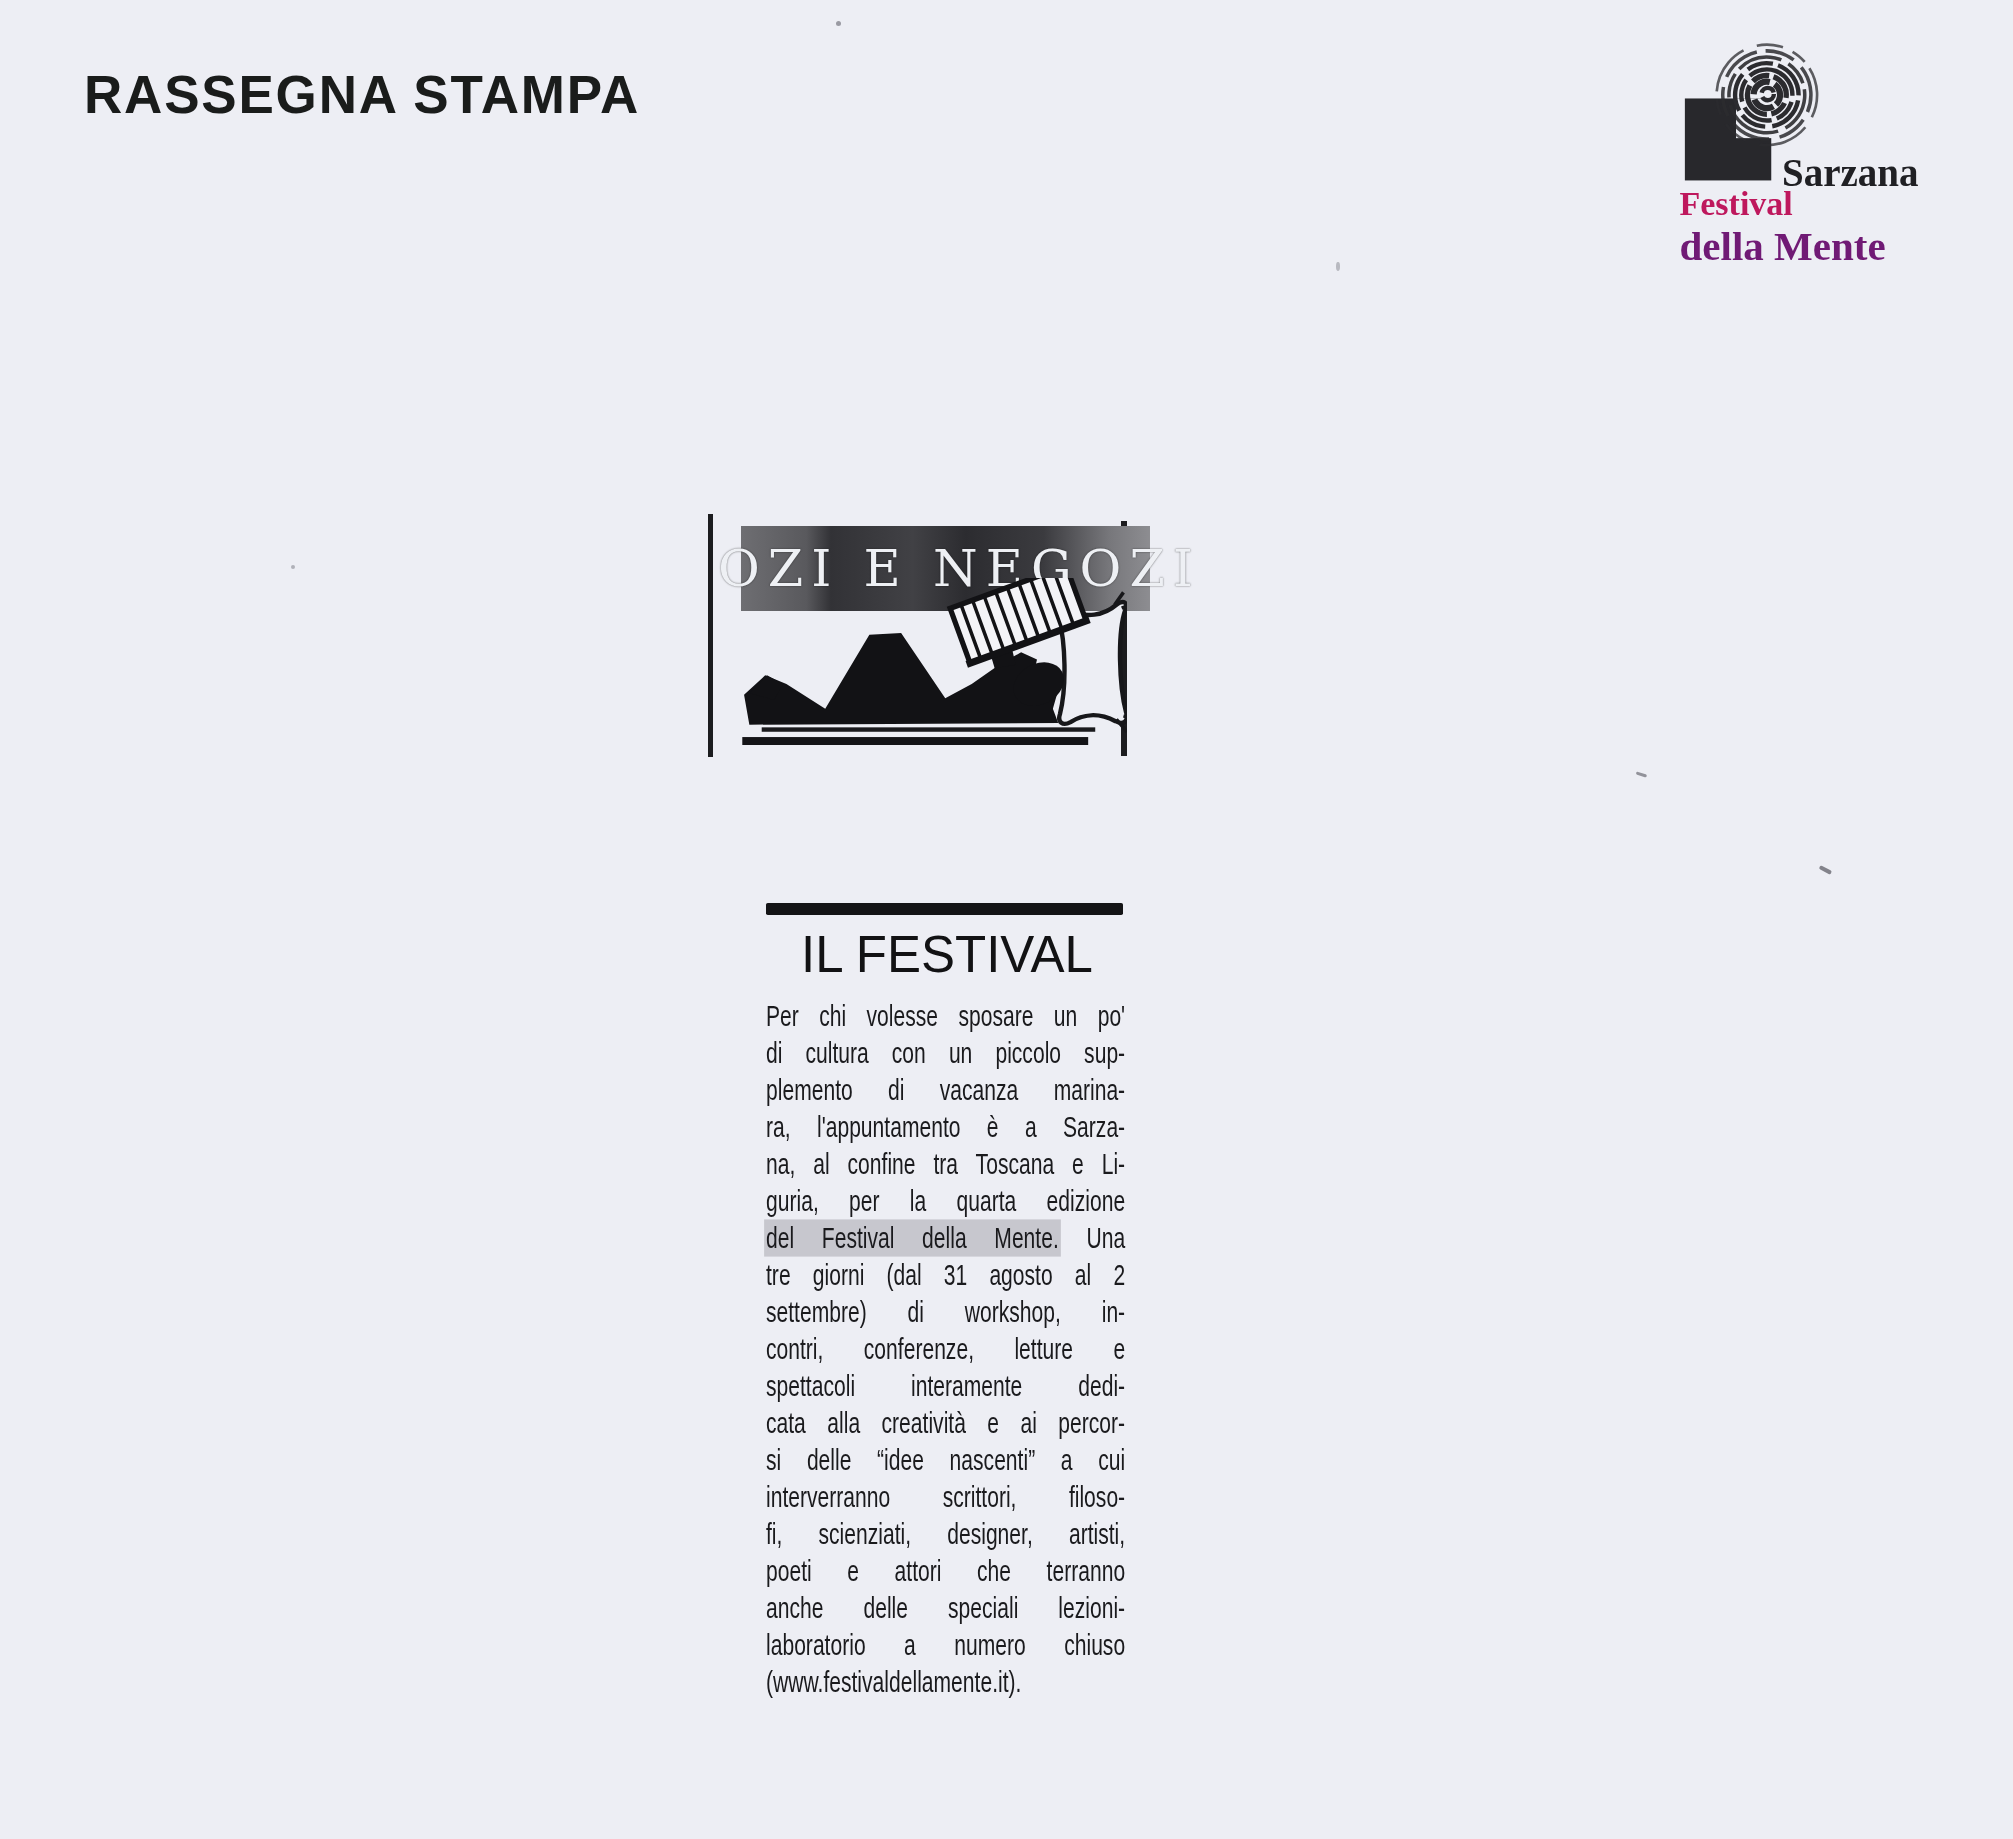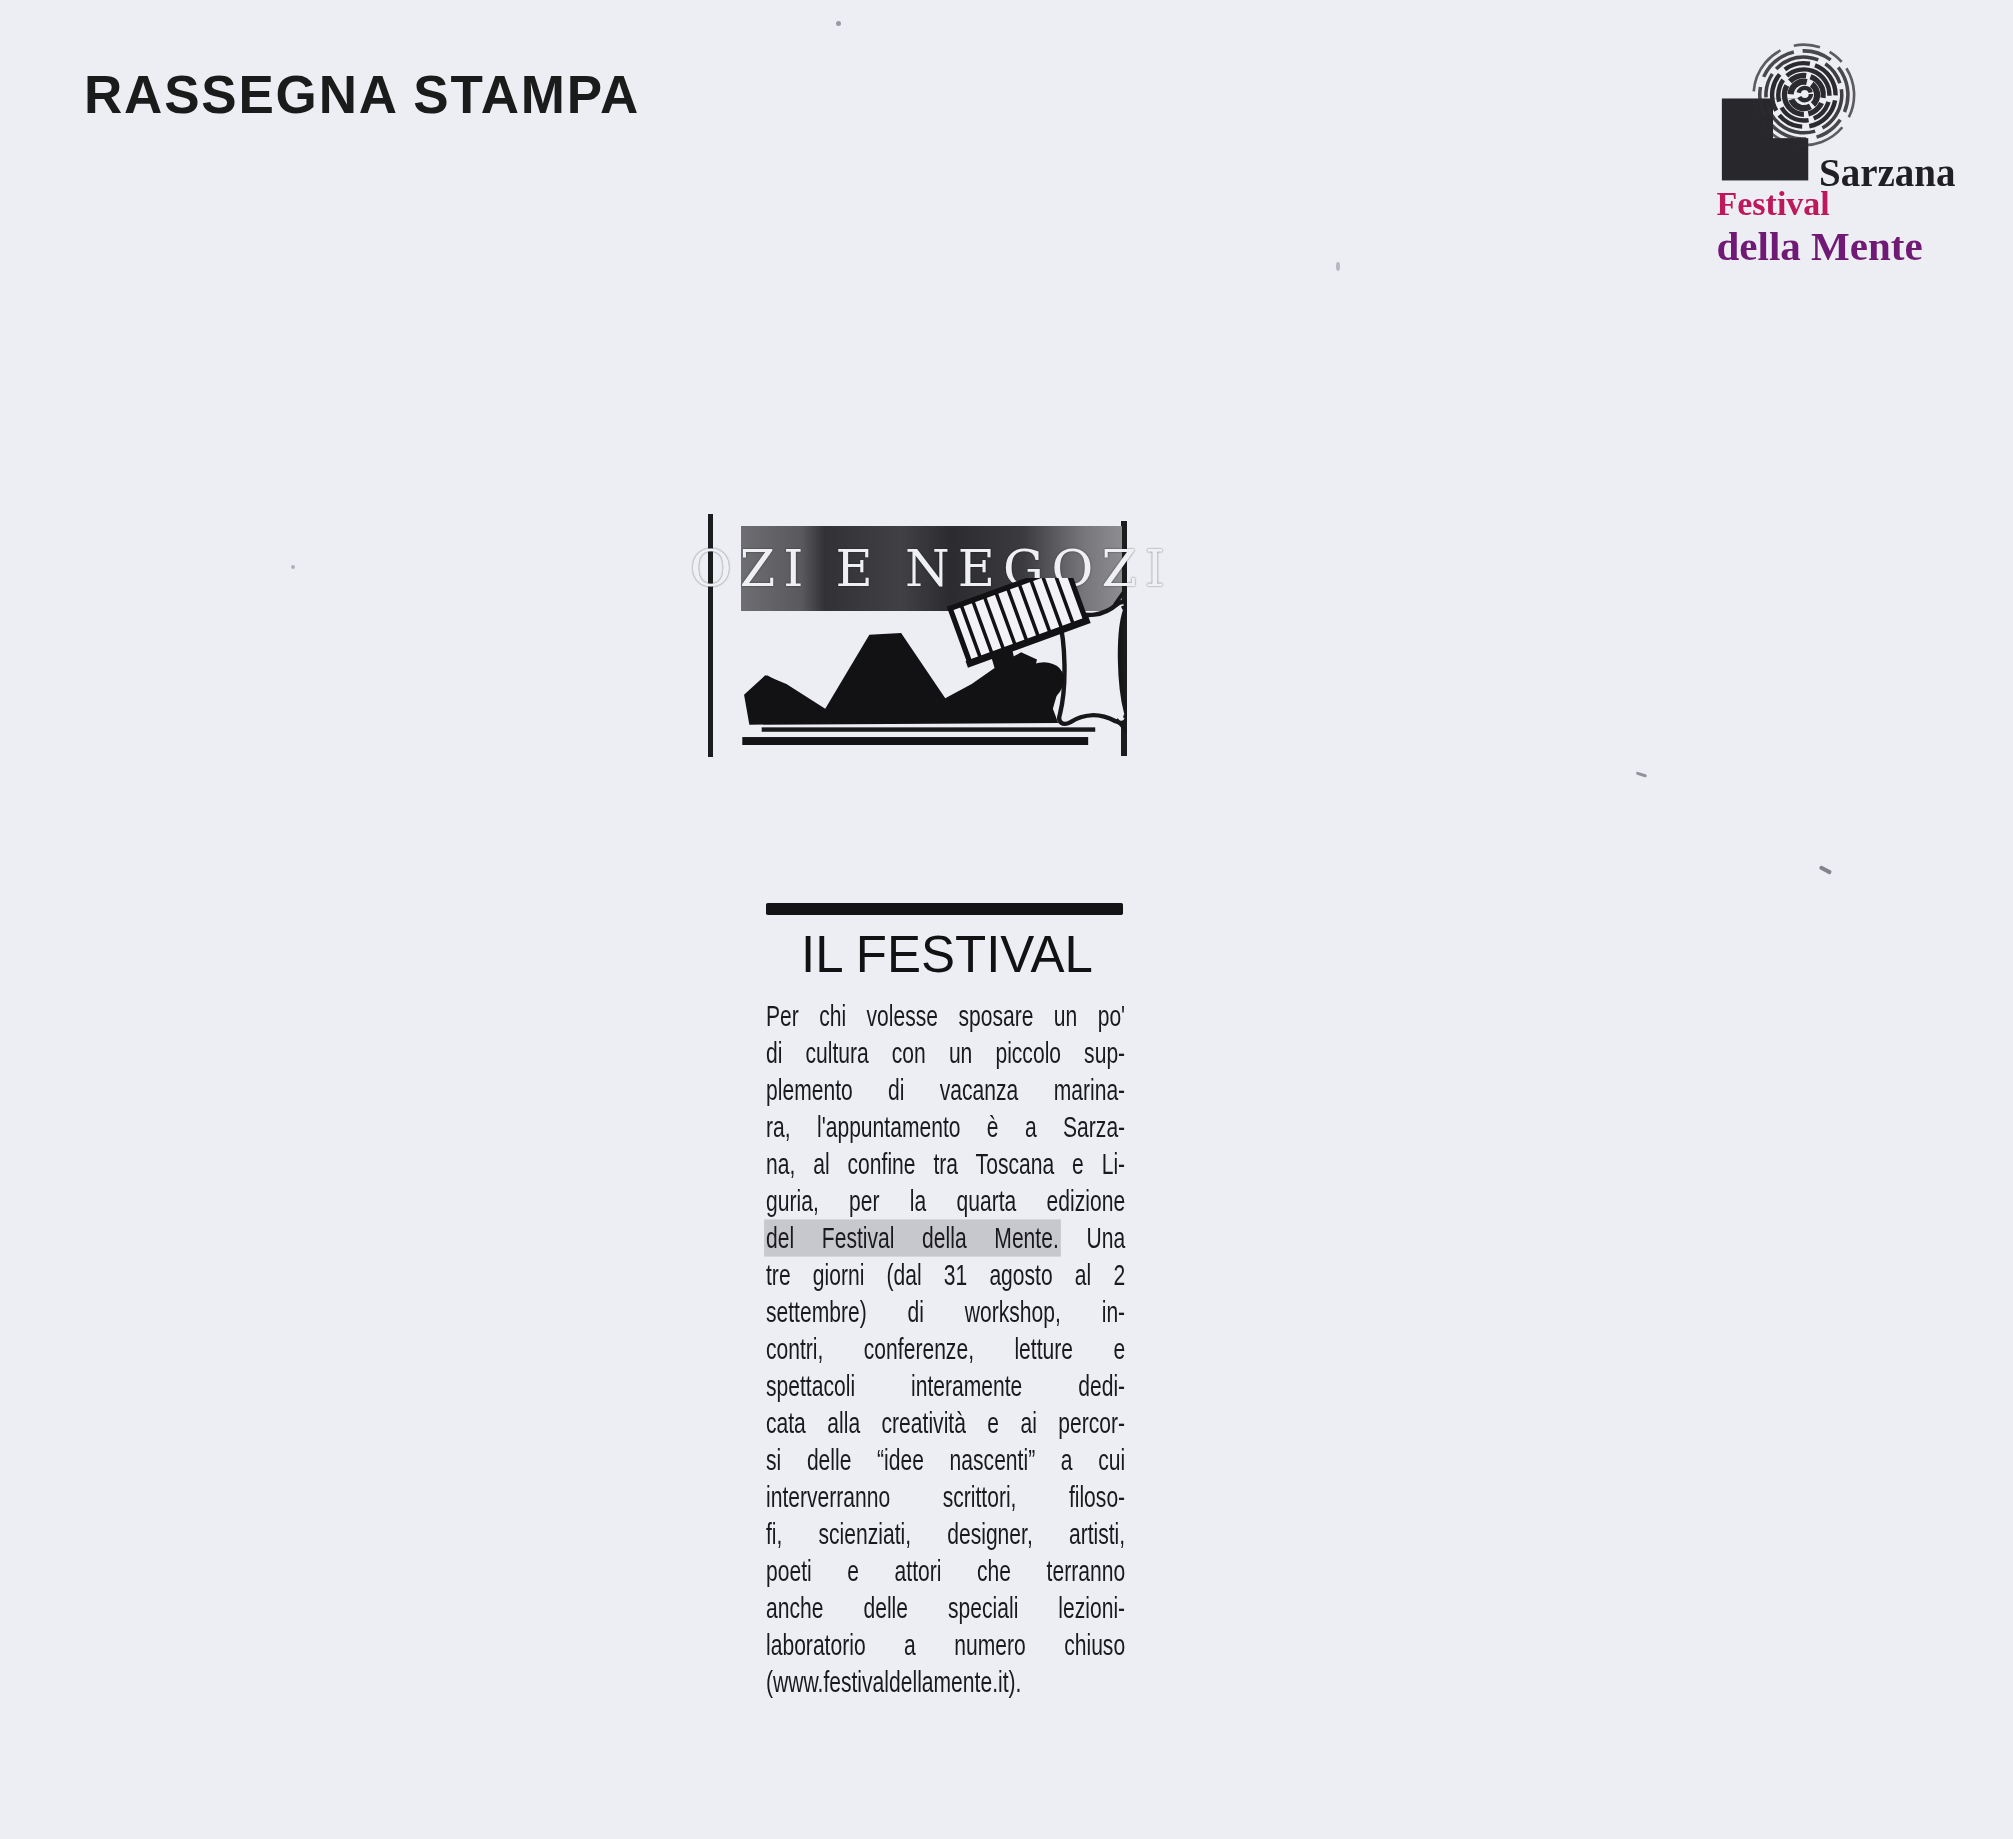--- a/index.html
+++ b/index.html
@@ -14,21 +14,21 @@
   
   .doc-title{
     position:absolute;left:84px;top:64px;
     font-size:53px;font-weight:bold;letter-spacing:1.8px;color:#1a1c1b;
   }
   .doc-subtitle{
     position:absolute;left:84px;top:210px;
     font-size:44px;font-weight:bold;letter-spacing:0.9px;color:#1d1f1e;
   }
   
-  .logo{position:absolute;left:1676px;top:35px;width:291px;height:238px;margin-left:37px;}
+  .logo{position:absolute;left:1676px;top:35px;width:291px;height:238px;}
   .logo svg{position:absolute;left:0;top:0;}
   .logo-city{
     position:absolute;left:106px;top:115px;
     font-family:"Liberation Serif",serif;font-weight:bold;
     font-size:39px;color:#202024;letter-spacing:0;
   }
   .logo-l2{
     position:absolute;left:3.5px;top:150px;
     font-family:"Liberation Serif",serif;font-weight:bold;
     font-size:34px;color:#be185d;
@@ -38,21 +38,21 @@
     font-family:"Liberation Serif",serif;font-weight:bold;
     font-size:41px;color:#701a75;
   }
   
   .clipping{position:absolute;left:706px;top:514px;width:425px;height:249px;}
   .clip-bar-left{position:absolute;left:1.8px;top:0;width:5.3px;height:243px;background:#1c1c1f;}
   .clip-bar-right{position:absolute;left:415px;top:7px;width:6.2px;height:235px;background:#1c1c1f;}
   .clip-banner{
     position:absolute;left:35px;top:12.4px;width:381px;height:85px;
     background:linear-gradient(90deg,#6e6e72 0%,#59595d 16%,#323236 22%,#414145 42%,#2c2c30 55%,#3b3b3f 74%,#77777b 90%,#8d8d91 100%);
-    display:flex;align-items:center;justify-content:center;
+    display:flex;align-items:center;justify-content:center;padding-left:28px;
   }
   .clip-banner-text{
     font-family:"DejaVu Serif","Liberation Serif",serif;
     font-size:51px;color:#eef0f4;letter-spacing:8px;
     text-shadow:0 0 1.8px rgba(20,20,20,.7);
     white-space:nowrap;
   }
   .clip-illustration{position:absolute;left:31px;top:64px;}
   
   .article{position:absolute;left:766px;top:903px;width:371px;}

